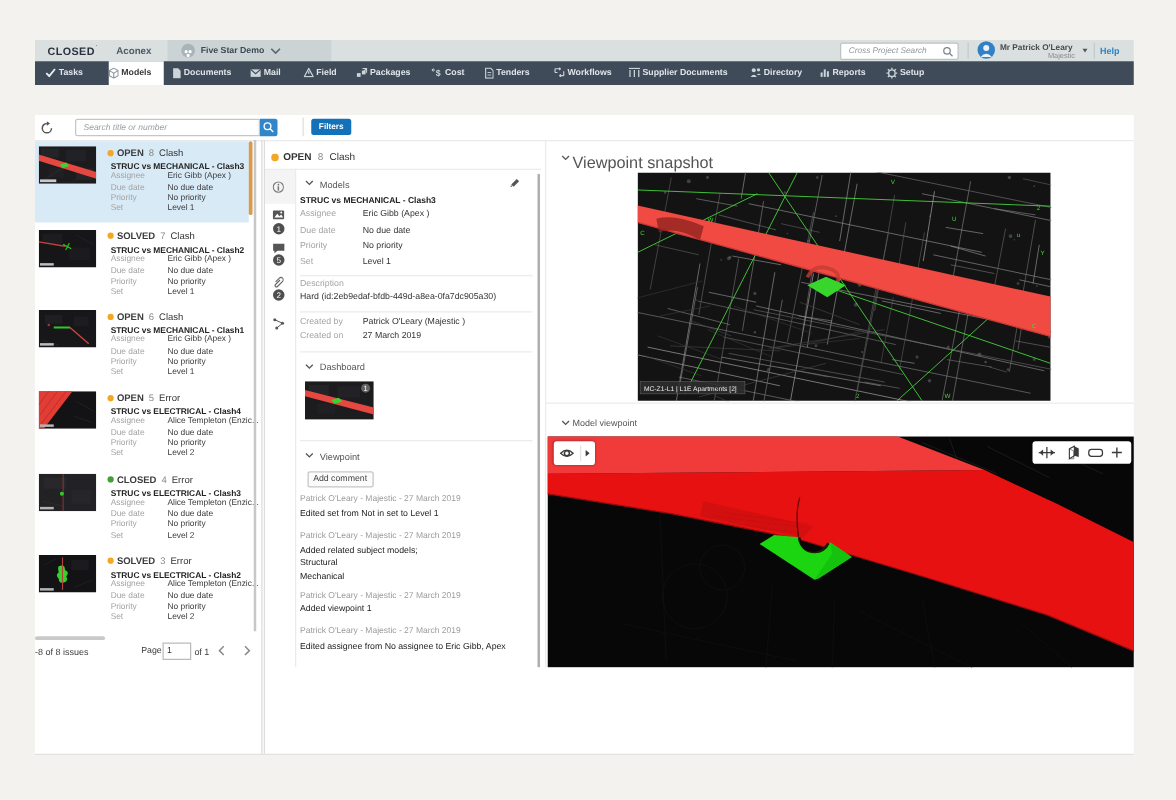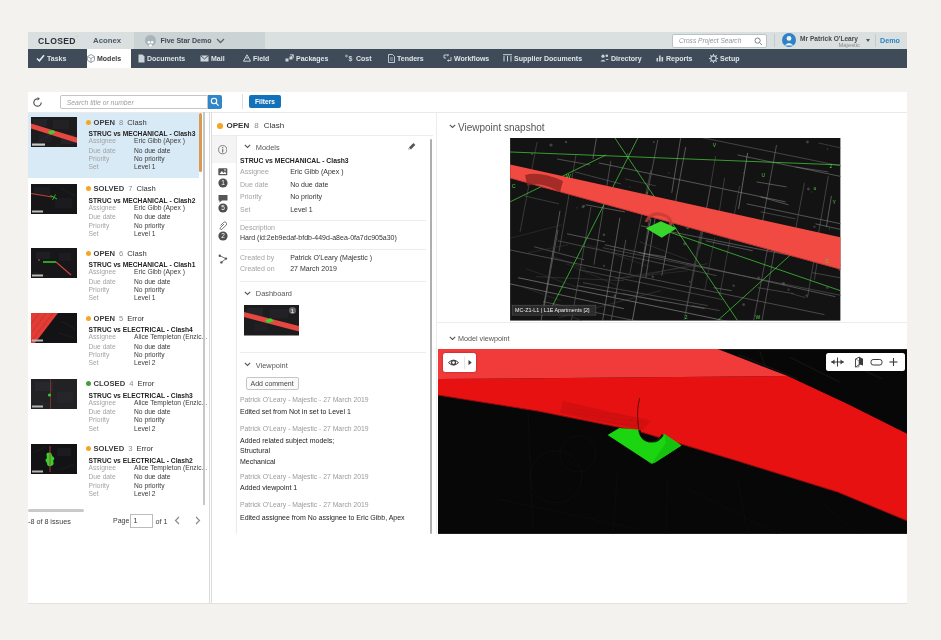--- a/index.html
+++ b/index.html
@@ -54,21 +54,21 @@
  <div class="a" style="left:754px;top:1px;width:14px;height:14px;border-radius:50%;background:#3181c4">
    <svg width="14" height="14">
           <circle cx="7" cy="5.4" r="2.4" fill="#eaf3fa"></circle>
           <path d="M2.5,12.5 Q7,7.5 11.5,12.5 Z" fill="#eaf3fa"></path>
         </svg>
  </div>
  <div class="a" style="left:772px;top:3px;font-size:6.6px;font-weight:bold;color:#4a4a4a">Mr Patrick O'Leary</div>
  <div class="a" style="left:772px;top:10px;width:60px;text-align:right;font-size:5.9px;color:#8b8b8b">Majestic</div>
  <div class="a" style="left:838px;top:6.5px;width:0;height:0;border-left:2.8px solid transparent;border-right:2.8px solid transparent;border-top:3.5px solid #555"></div>
  <div class="a" style="left:846.5px;top:1.5px;width:1px;height:13px;background:#c3cacc"></div>
- <div class="a" style="left:852px;top:4px;font-size:7.2px;font-weight:bold;color:#2b83c2">Demo</div>
+ <div class="a" style="left:852px;top:4px;font-size:7.2px;font-weight:bold;color:#2b83c2">Help</div>
 </div>
 <div id="tabs">
  <div class="tab" style="left:8px"><svg width="9" height="8">
           <path d="M1,4.5 L3.4,6.8 L8,1.2" stroke="#e8edf1" stroke-width="1.5" fill="none"></path>
         </svg>Tasks</div>
  <div class="a" style="left:58.5px;top:0;width:44.5px;height:19px;background:#fff"></div>
  <div class="tab" style="left:59px;color:#3a3a3a"><svg width="8" height="9">
           <path d="M4,0.5 L7.5,2.5 L7.5,6.5 L4,8.5 L0.5,6.5 L0.5,2.5 Z M0.5,2.5 L4,4.5 L7.5,2.5 M4,4.5 L4,8.5" stroke="#8f969c" stroke-width="0.9" fill="none"></path>
         </svg>Models</div>
  <div class="tab" style="left:110px"><svg width="7" height="9">
@@ -406,21 +406,21 @@
   <div class="gline" style="position:absolute;left:28.5px;top:389px">Patrick O'Leary - Majestic - 27 March 2019</div>
   <div class="bline" style="position:absolute;left:28.5px;top:402.4px">Edited assignee from No assignee to Eric Gibb, Apex</div>
   <div class="a" style="left:218px;top:27px;width:2.5px;height:395px;background:#aeaeae;border-radius:2px"></div>
  </div>
 
  <div class="a" style="left:408px;top:20px;width:1px;height:422px;background:#ececec"></div>
  <div id="rightp" class="a" style="left:408px;top:20px;width:471px;height:422px">
   <svg class="a" style="left:13px;top:11.5px" width="7" height="5">
           <path d="M0.8,0.8 L3.5,3.5 L6.2,0.8" stroke="#555" stroke-width="1.1" fill="none"></path>
         </svg>
-  <div class="a" style="left:22px;top:10px;font-size:10px;color:#555">Viewpoint snapshot</div>
+  <div class="a" style="left:22px;top:10px;font-size:13px;color:#555">Viewpoint snapshot</div>
   <svg class="a" style="left:74.4px;top:26.3px" width="330.5" height="182.6" viewBox="0 0 331 183">
    <rect width="331" height="183" fill="#131313"></rect>
    <g fill="none">
             <line x1="93" y1="110" x2="373" y2="166" stroke="#5a5a5a" stroke-width="0.6"></line>
             <line x1="95" y1="107" x2="326" y2="159" stroke="#6e6e6e" stroke-width="0.7"></line>
             <line x1="-40" y1="104" x2="315" y2="177" stroke="#828282" stroke-width="0.5"></line>
             <line x1="-24" y1="141" x2="114" y2="171" stroke="#828282" stroke-width="0.7"></line>
             <line x1="73" y1="145" x2="198" y2="168" stroke="#6e6e6e" stroke-width="0.5"></line>
             <line x1="237" y1="66" x2="464" y2="114" stroke="#6e6e6e" stroke-width="0.7"></line>
             <line x1="48" y1="103" x2="207" y2="138" stroke="#5a5a5a" stroke-width="0.7"></line>

